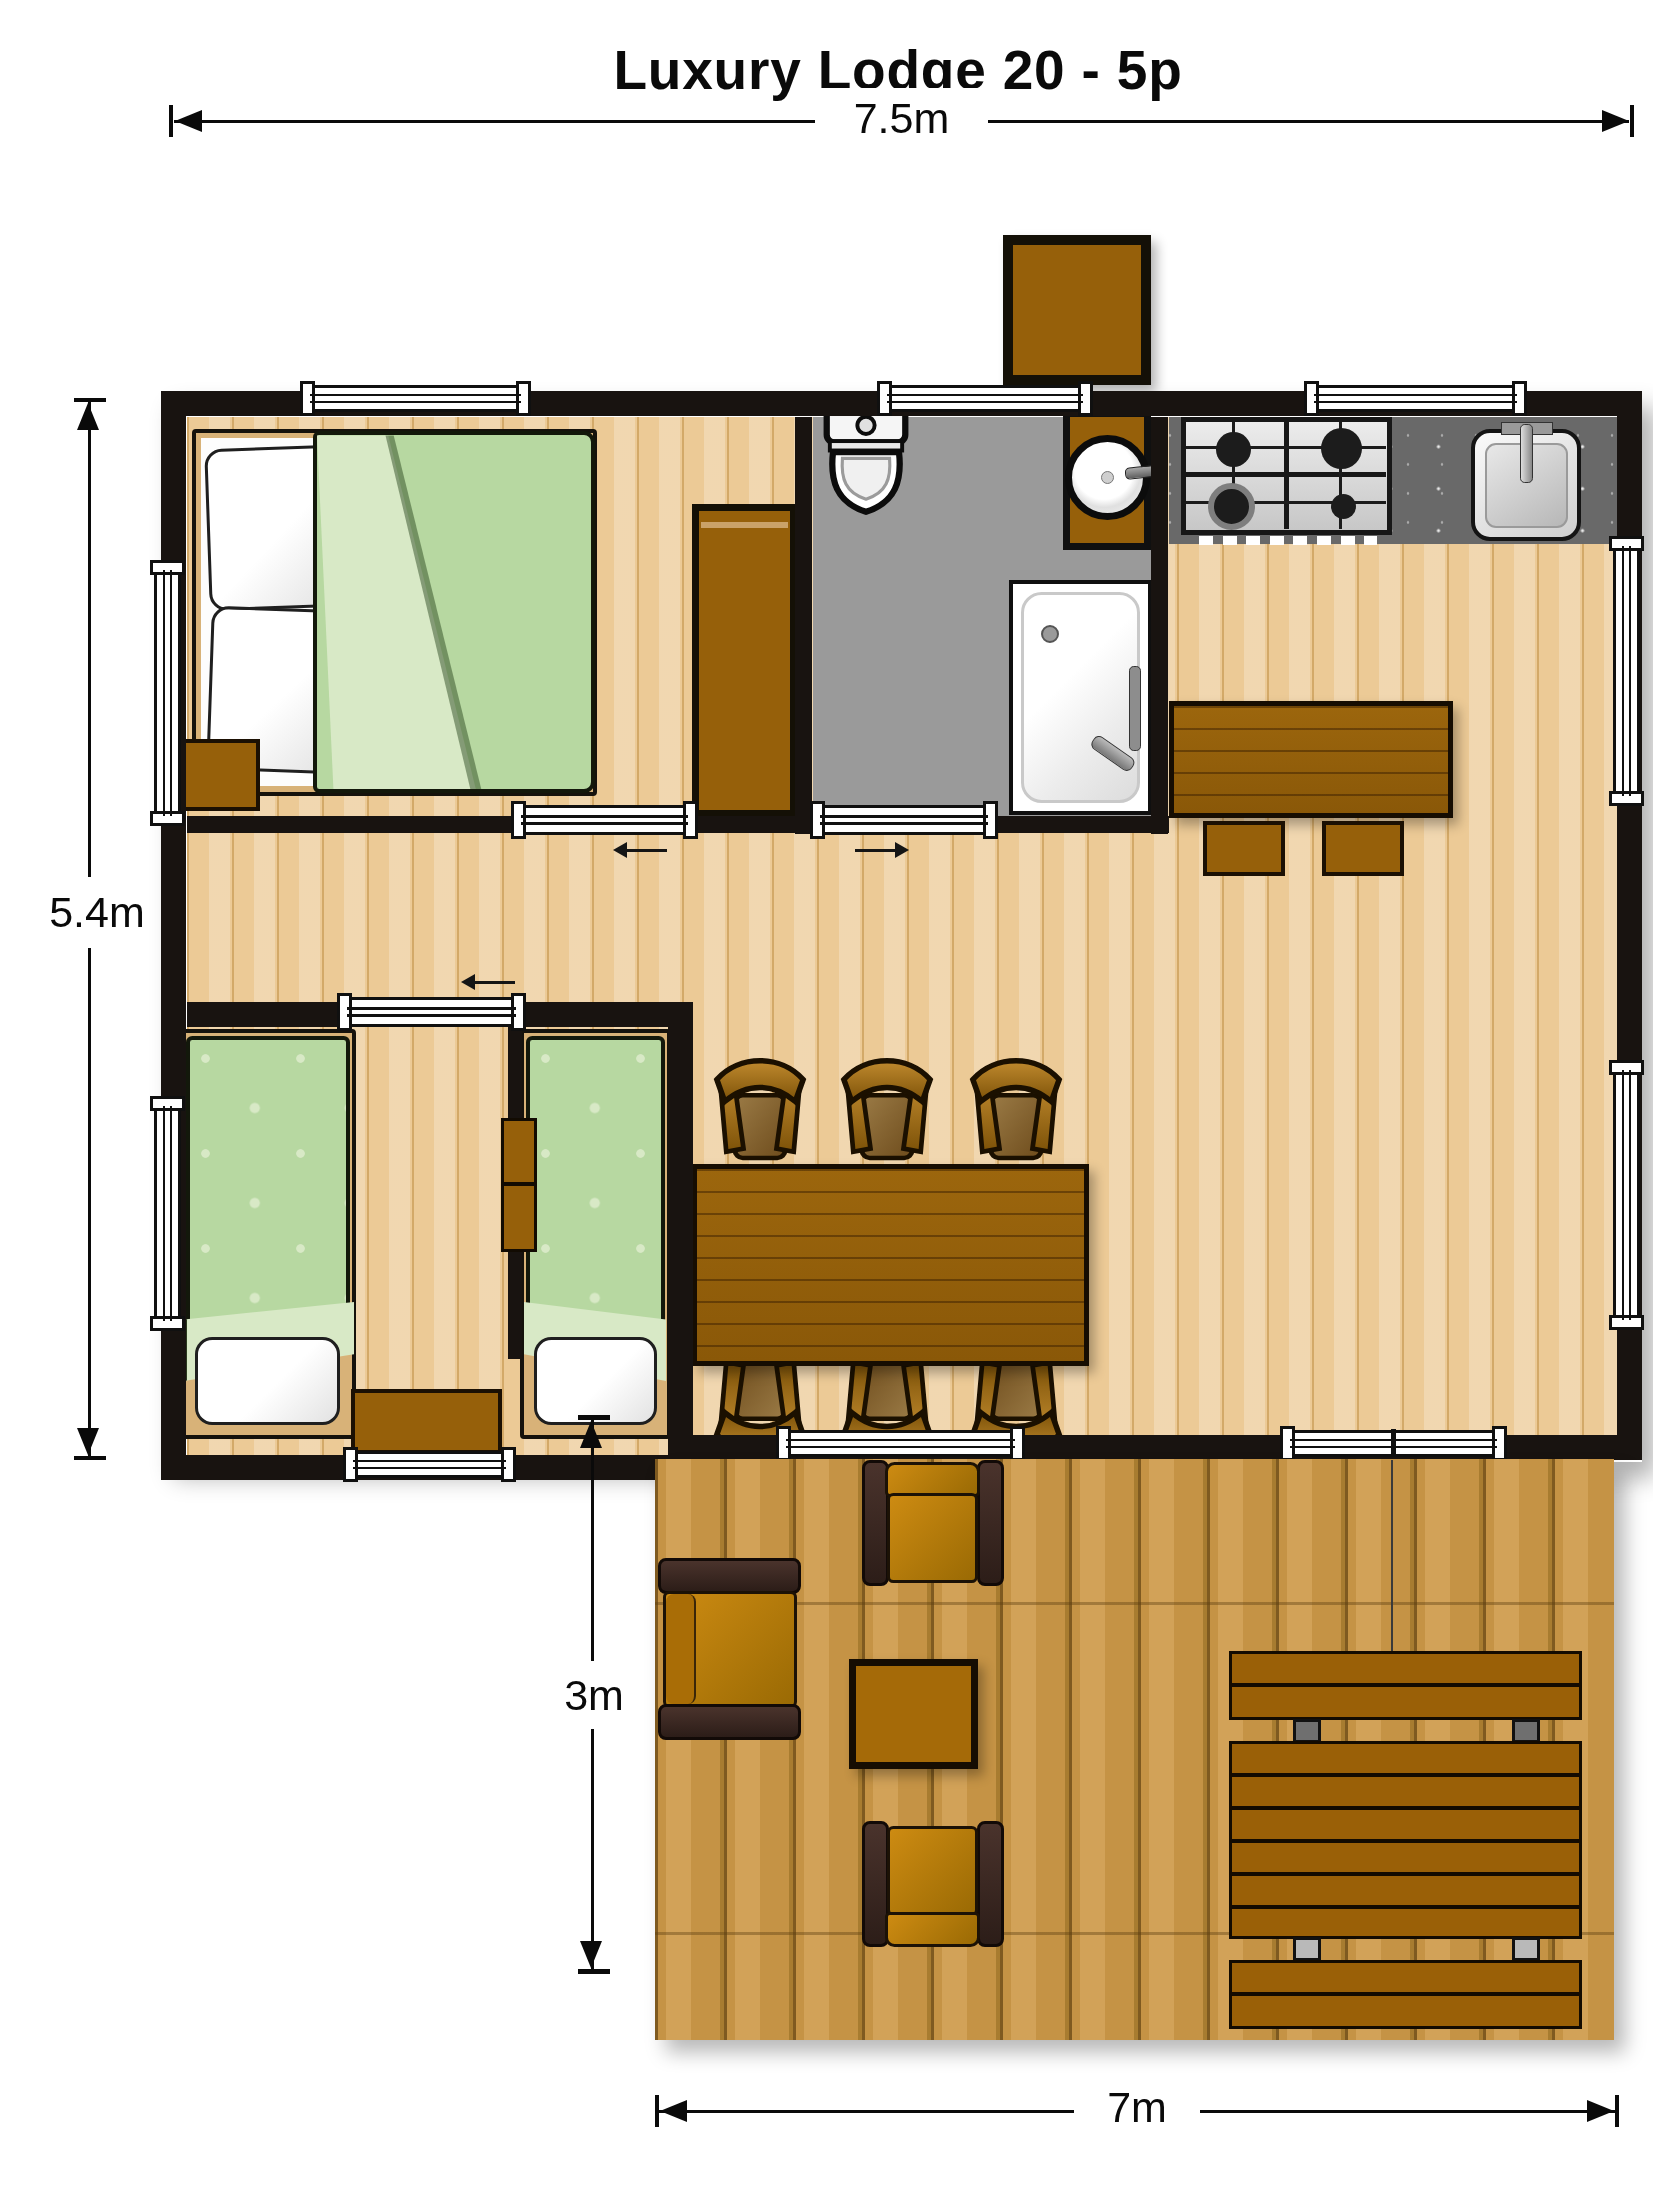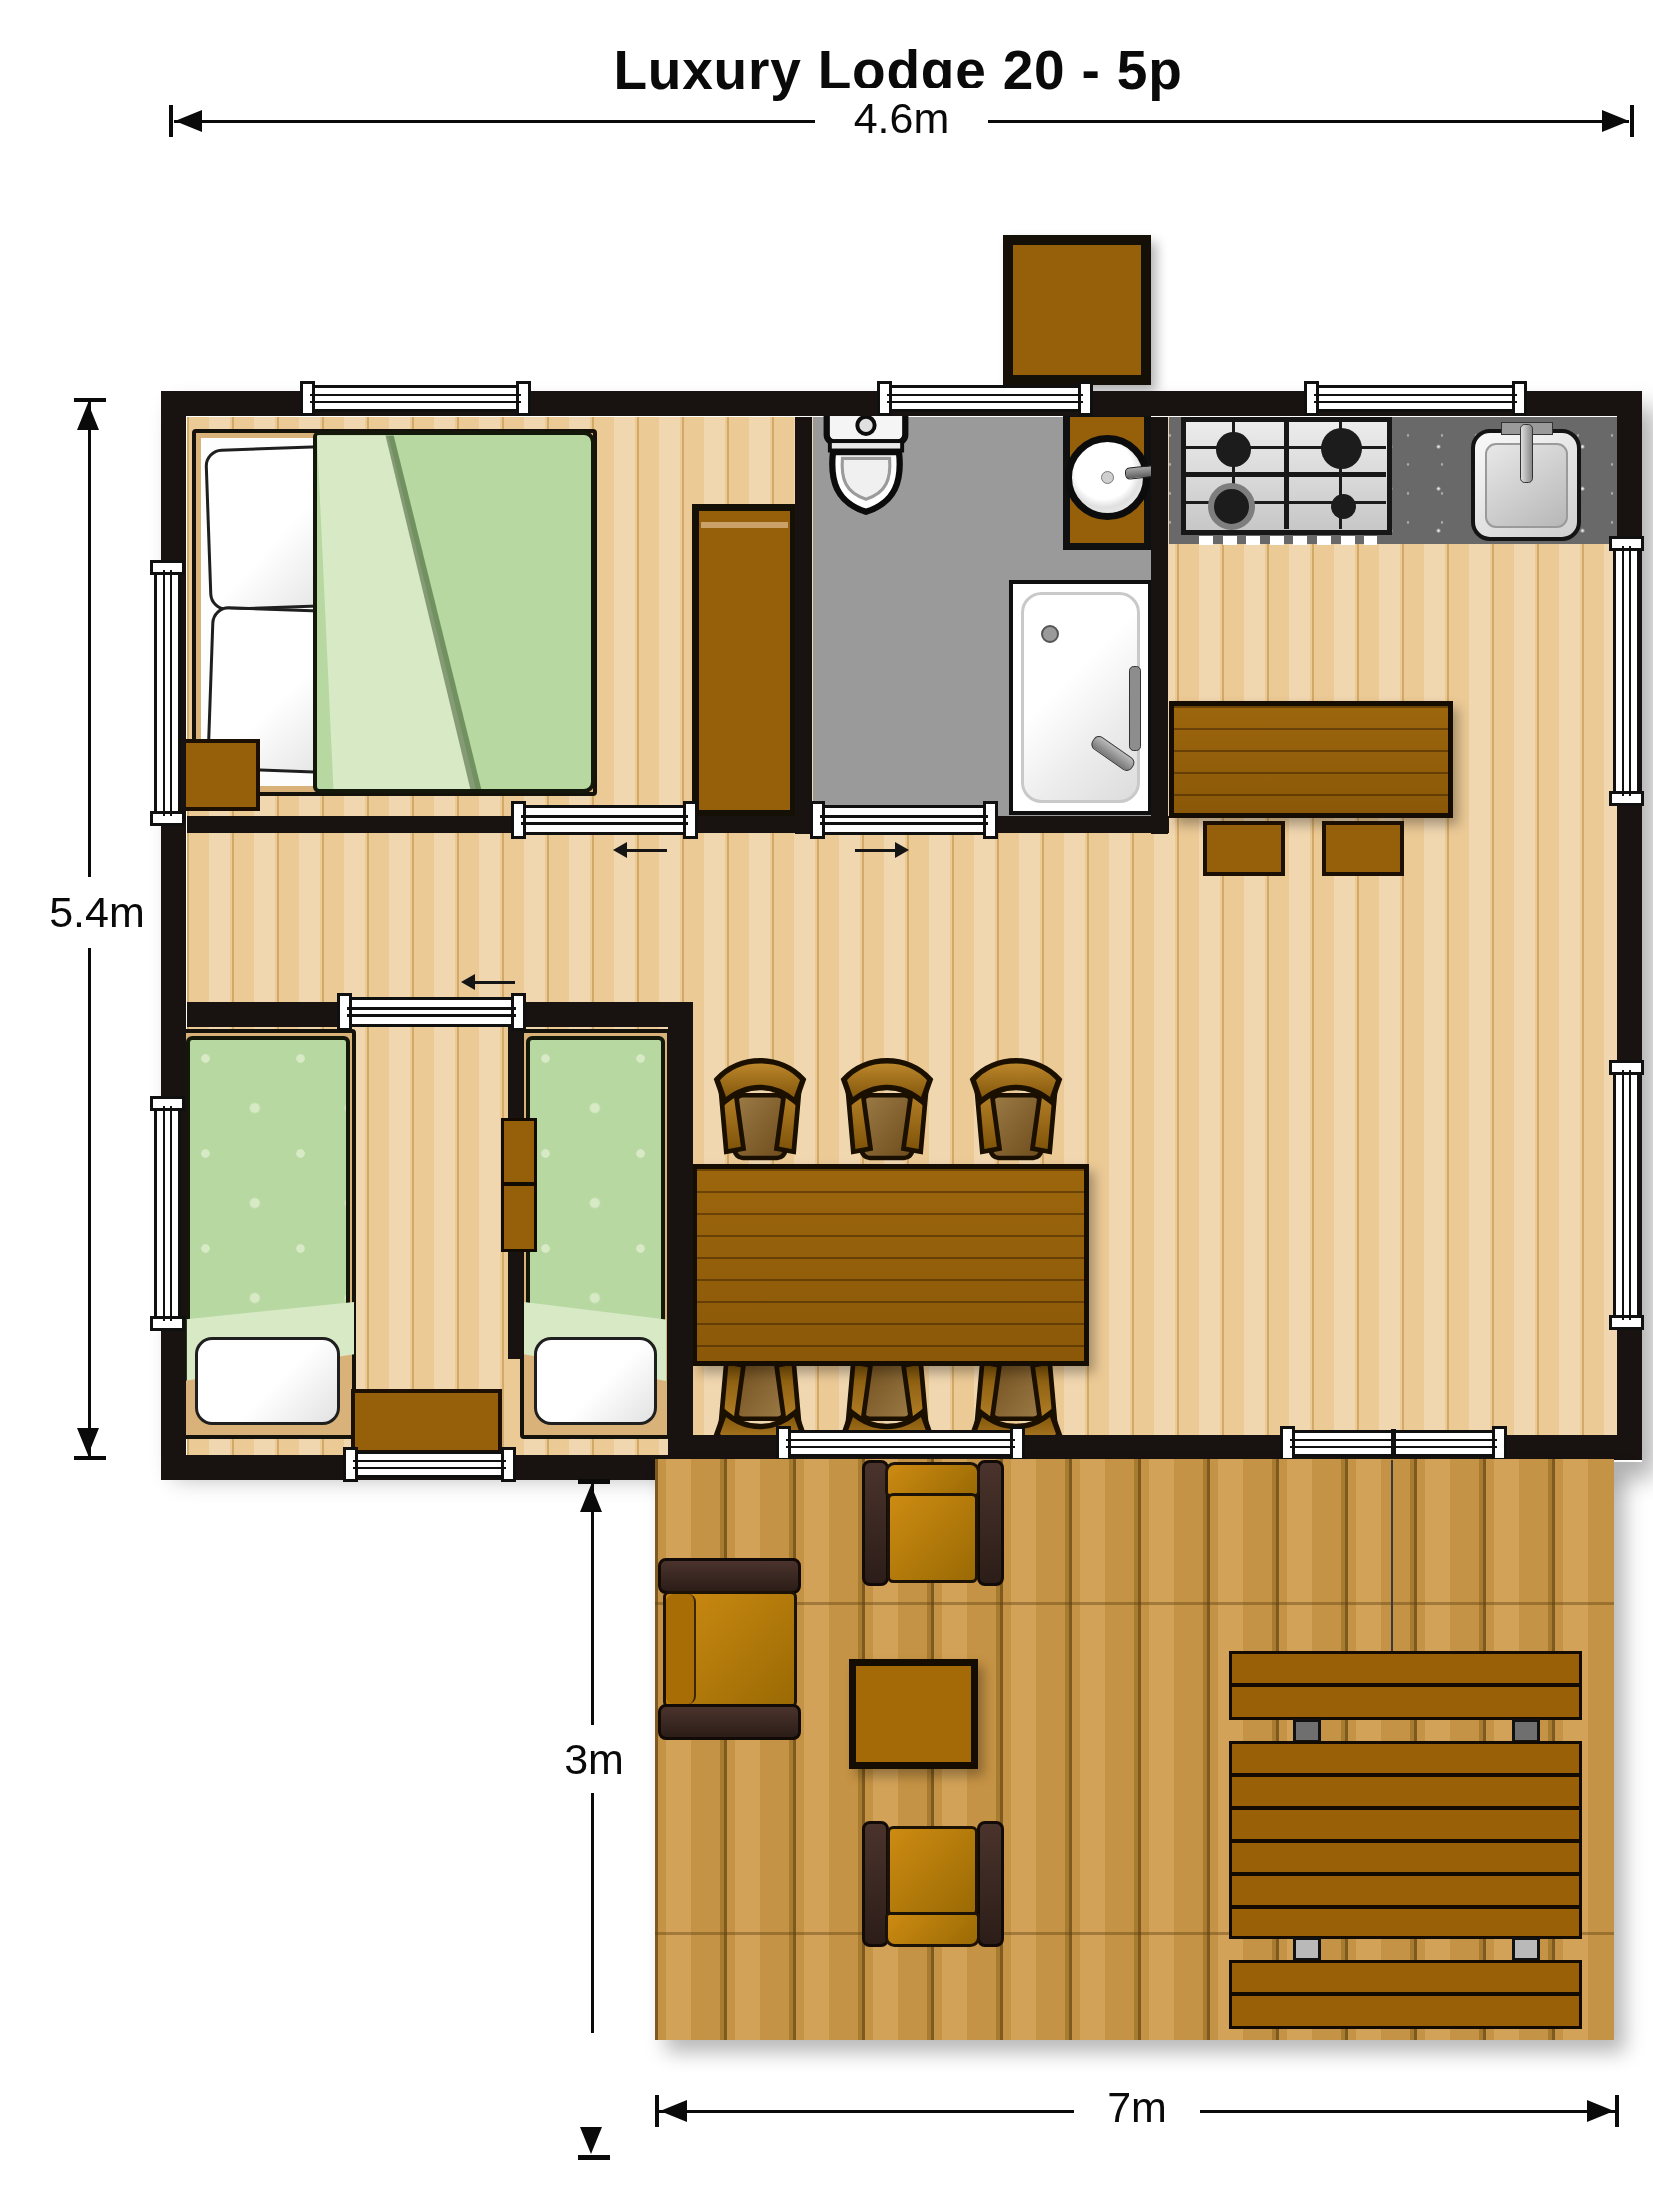--- a/index.html
+++ b/index.html
@@ -78,21 +78,21 @@
 <div class="plan">
 
   <div class="title" style="left:150px;top:38px;width:1496px;">Luxury Lodge 20 - 5p</div>
 
   <div class="a" style="left:169px;top:99px;width:1465px;height:44px;">
     <div class="dline" style="left:0;top:6.3px;width:3.9px;height:31.5px;"></div>
     <div class="dline" style="right:0;top:6.3px;width:3.9px;height:31.5px;"></div>
     <div class="dline" style="left:4.7px;top:20.5px;width:1455px;height:3.2px;"></div>
     <div class="dtri" style="left:5.5px;top:11px;border:11px solid transparent;border-right:27px solid #0a0a0a;border-left:0;"></div>
     <div class="dtri" style="right:5.5px;top:11px;border:11px solid transparent;border-left:27px solid #0a0a0a;border-right:0;"></div>
-    <div class="dimlabel" style="left:646px;top:-11px;width:173px;height:60px;line-height:60px;">4.6m</div>
+    <div class="dimlabel" style="left:646px;top:-11px;width:173px;height:60px;line-height:60px;">7.5m</div>
   </div>
 
   <div class="a" style="left:71px;top:398px;width:63px;height:1062px;">
     <div class="dline" style="left:3.2px;top:0;width:31.5px;height:3.9px;"></div>
     <div class="dline" style="left:3.2px;bottom:0;width:31.5px;height:3.9px;"></div>
     <div class="dline" style="left:17.3px;top:3.2px;width:3.2px;height:1055px;"></div>
     <div class="dtri" style="left:6.3px;top:4.7px;border:11px solid transparent;border-bottom:27px solid #0a0a0a;border-top:0;"></div>
     <div class="dtri" style="left:6.3px;bottom:4.7px;border:11px solid transparent;border-top:27px solid #0a0a0a;border-bottom:0;"></div>
     <div class="dimlabel" style="left:-41px;top:479px;width:134px;height:71px;line-height:71px;">5.4m</div>
   </div>
@@ -289,21 +289,21 @@
   </div>
   <div class="a" style="left:1293px;top:1719px;width:28px;height:23.6px;background:#6f6f6f;border:3.2px solid #111;box-sizing:border-box;"></div>
   <div class="a" style="left:1512px;top:1719px;width:28px;height:23.6px;background:#6f6f6f;border:3.2px solid #111;box-sizing:border-box;"></div>
   <div class="a" style="left:1229px;top:1741px;width:353px;height:198px;border:3.9px solid #130b01;box-sizing:border-box;background:repeating-linear-gradient(180deg,#9a6007 0 29px,#130b01 29px 33px);"></div>
   <div class="a" style="left:1293px;top:1937px;width:28px;height:23.6px;background:#b9b9b9;border:3.2px solid #111;box-sizing:border-box;"></div>
   <div class="a" style="left:1512px;top:1937px;width:28px;height:23.6px;background:#b9b9b9;border:3.2px solid #111;box-sizing:border-box;"></div>
   <div class="a" style="left:1229px;top:1960px;width:353px;height:69px;background:#9a6007;border:3.9px solid #130b01;box-sizing:border-box;">
     <div class="a" style="left:0;right:0;top:29px;height:3.9px;background:#130b01;"></div>
   </div>
 
-  <div class="a" style="left:578px;top:1479px;width:44px;height:681px;">
+  <div class="a" style="left:578px;top:1415px;width:44px;height:559px;">
     <div class="dline" style="left:0;top:0;width:31.5px;height:4.7px;"></div>
     <div class="dline" style="left:0;bottom:0;width:31.5px;height:4.7px;"></div>
     <div class="dline" style="left:12.6px;top:3.2px;width:3.2px;height:551px;"></div>
     <div class="dtri" style="left:1.6px;top:6.3px;border:11px solid transparent;border-bottom:27px solid #0a0a0a;border-top:0;"></div>
     <div class="dtri" style="left:1.6px;bottom:6.3px;border:11px solid transparent;border-top:27px solid #0a0a0a;border-bottom:0;"></div>
     <div class="dimlabel" style="left:-31.5px;top:246px;width:95px;height:68px;line-height:68px;">3m</div>
   </div>
 
   <div class="a" style="left:655px;top:2089px;width:964px;height:44px;">
     <div class="dline" style="left:0;top:6.3px;width:3.9px;height:31.5px;"></div>

